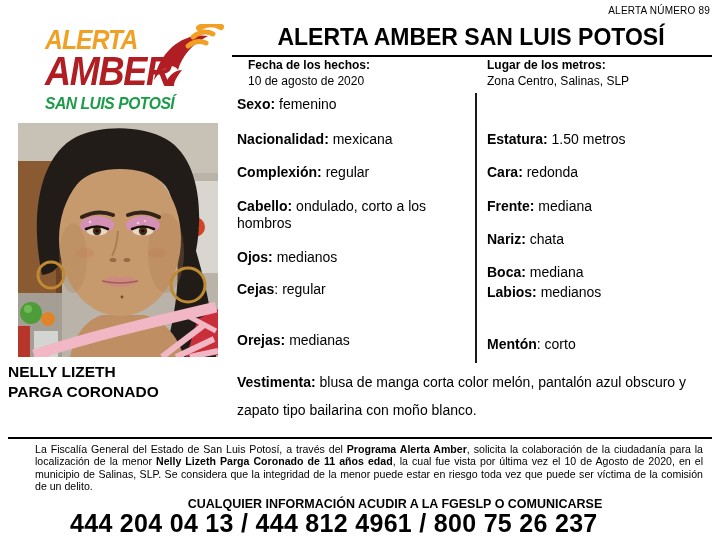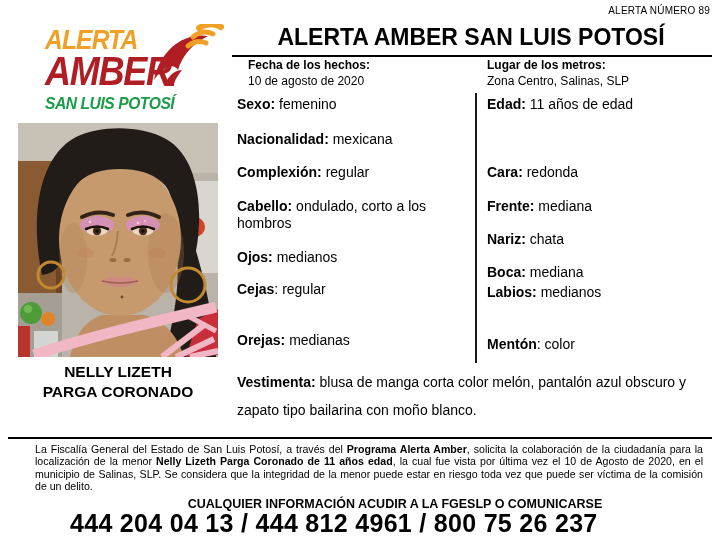--- a/index.html
+++ b/index.html
@@ -12,21 +12,21 @@
          font-size:23px;font-weight:bold;}
   .title-rule{position:absolute;top:55px;left:232px;width:480px;height:2px;background:#000;}
   
   .logo{position:absolute;left:45px;top:26px;width:180px;line-height:1;font-style:italic;}
   .logo-l1{font-size:28px;font-weight:bold;color:#F0A125;transform:scaleX(.88);transform-origin:left;letter-spacing:-1px;}
   .logo-l2{font-size:41px;font-weight:bold;color:#B01E23;transform:scaleX(.88);transform-origin:left;letter-spacing:-1.5px;margin-top:-3px;}
   .logo-l3{font-size:17px;font-weight:bold;color:#1B9C49;transform:scaleX(.92);transform-origin:left;letter-spacing:-.5px;margin-top:3px;}
   .horn{position:absolute;left:105px;top:-2px;}
   
   .photo{position:absolute;left:18px;top:123px;}
-  .victim-name{position:absolute;left:8px;top:362px;width:220px;text-align:center;
+  .victim-name{position:absolute;left:8px;top:362px;width:220px;
                font-size:15.5px;font-weight:bold;line-height:20px;}
   
   .fact{position:absolute;top:57px;font-size:12px;line-height:16px;}
   .fact b{display:block;}
   .fact.fecha{left:248px;width:230px;}
   .fact.lugar{left:487px;width:225px;}
   .vrule{position:absolute;left:475px;top:93px;width:2px;height:270px;background:#1a1a1a;}
   
   .row{position:absolute;font-size:14px;line-height:17px;}
   .row .val{white-space:pre-line;}
@@ -140,27 +140,27 @@
 
   <div class="row rowL" style="top:96px"><b>Sexo:</b><span class="val"> femenino</span></div>
   <div class="row rowL" style="top:131px"><b>Nacionalidad:</b><span class="val"> mexicana</span></div>
   <div class="row rowL" style="top:164px"><b>Complexión:</b><span class="val"> regular</span></div>
   <div class="row rowL" style="top:249px"><b>Ojos:</b><span class="val"> medianos</span></div>
   <div class="row rowL" style="top:198px"><b>Cabello:</b><span class="val"> ondulado, corto a los
 hombros</span></div>
   <div class="row rowL" style="top:281px"><b>Cejas</b><span class="val">: regular</span></div>
   <div class="row rowL" style="top:332px"><b>Orejas:</b><span class="val"> medianas</span></div>
 
-  <div class="row rowR" style="top:96px"><b>Edad:</b><span class="val"> 11 años de edad</span></div>
+  <div class="row rowR" style="top:131px"><b>Estatura:</b><span class="val"> 1.50 metros</span></div>
   <div class="row rowR" style="top:164px"><b>Cara:</b><span class="val"> redonda</span></div>
   <div class="row rowR" style="top:231px"><b>Nariz:</b><span class="val"> chata</span></div>
   <div class="row rowR" style="top:198px"><b>Frente:</b><span class="val"> mediana</span></div>
   <div class="row rowR" style="top:264px"><b>Boca:</b><span class="val"> mediana</span></div>
   <div class="row rowR" style="top:284px"><b>Labios:</b><span class="val"> medianos</span></div>
-  <div class="row rowR" style="top:336px"><b>Mentón</b><span class="val">: color</span></div>
+  <div class="row rowR" style="top:336px"><b>Mentón</b><span class="val">: corto</span></div>
 
   <div class="vestimenta">
     <b>Vestimenta:</b><span class="val"> blusa de manga corta color melón, pantalón azul obscuro y
 zapato tipo bailarina con moño blanco.</span>
   </div>
 
   <div class="hrule"></div>
 
   <p class="legal"><span>La Fiscalía General del Estado de San Luis Potosí, a través del </span><b>Programa Alerta Amber</b><span>, solicita la colaboración de la ciudadanía para la localización de la menor </span><b>Nelly Lizeth Parga Coronado de 11 años edad</b><span>, la cual fue vista por última vez el 10 de Agosto de 2020, en el municipio de Salinas, SLP. Se considera que la integridad de la menor puede estar en riesgo toda vez que puede ser víctima de la comisión de un delito.</span></p>
 

